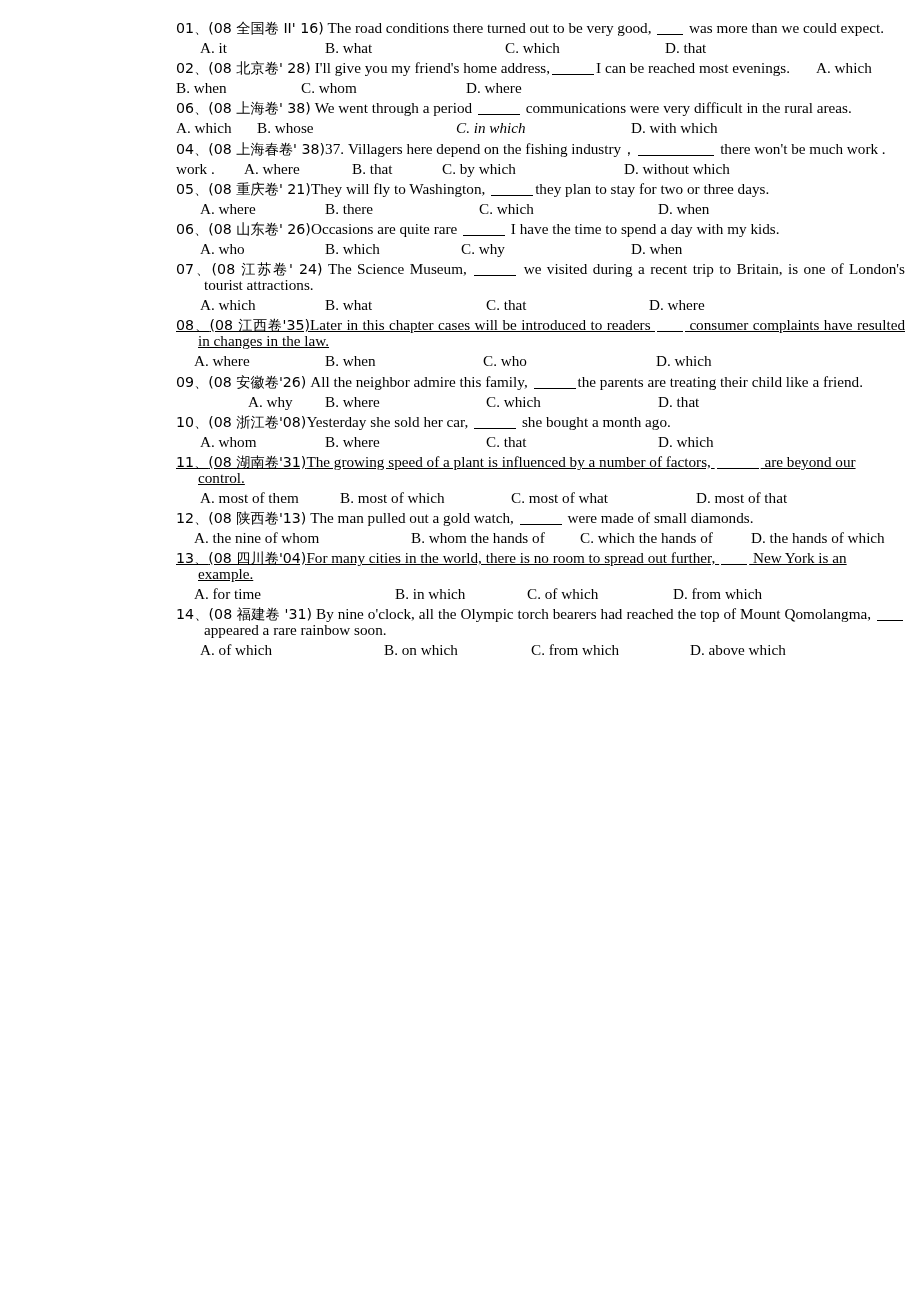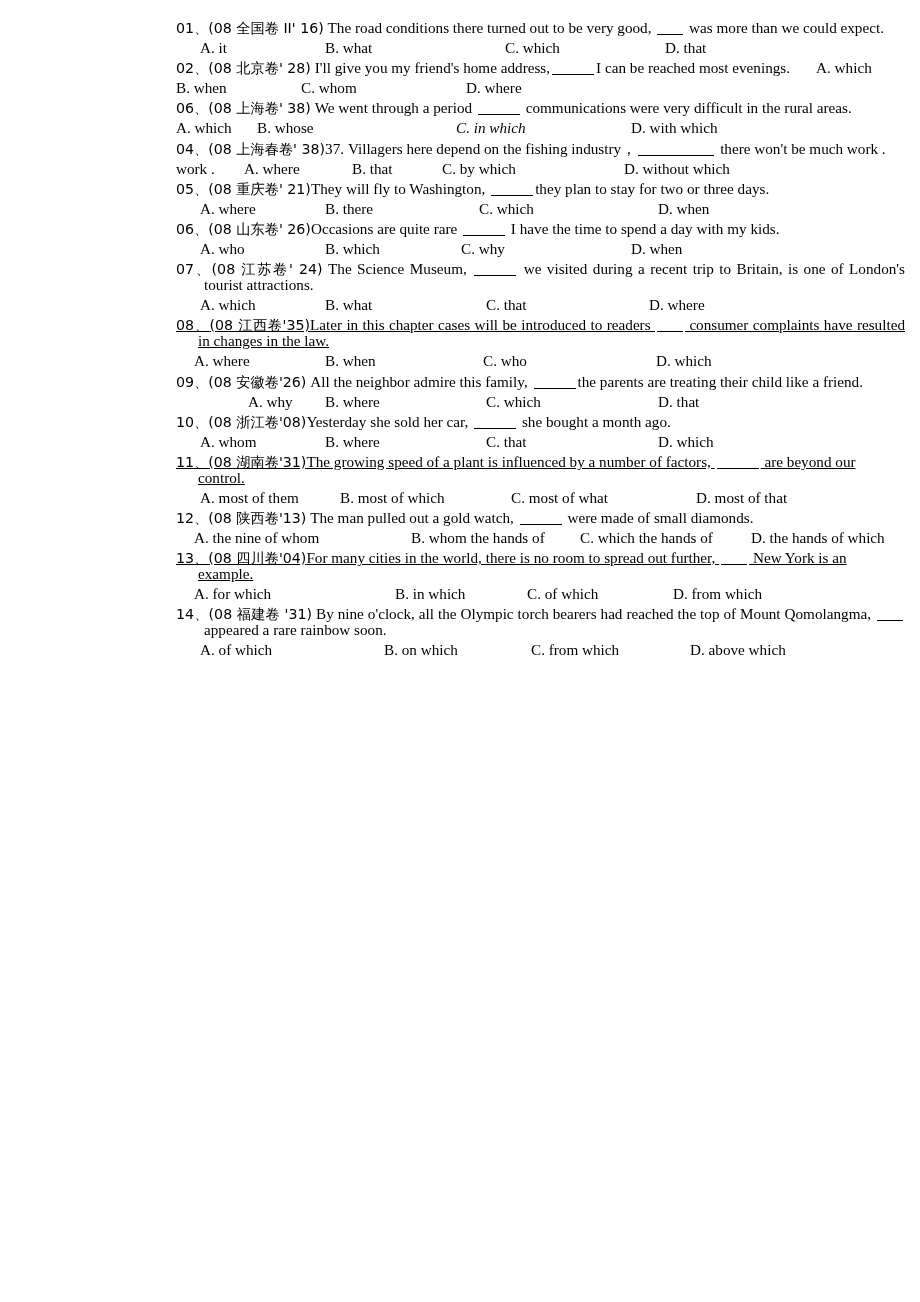--- a/index.html
+++ b/index.html
@@ -212,21 +212,21 @@
       <span class="opt" style="left:18px;">A. the nine of whom</span>
       <span class="opt" style="left:235px;">B. whom the hands of</span>
       <span class="opt" style="left:404px;">C. which the hands of</span>
       <span class="opt" style="left:575px;">D. the hands of which</span>
     </div>
   </div>
 
   <div class="q">
     <p class="stem hang-sm nojust"><span class="cn">13、</span><span class="cn">(08 四川卷'04)</span><span>For many cities in the world, there is no room to spread out further, </span><span class="blank-s"></span><span> New York is an example.</span></p>
     <div class="opts">
-      <span class="opt" style="left:18px;">A. for which</span>
+      <span class="opt" style="left:18px;">A. for time</span>
       <span class="opt" style="left:219px;">B. in which</span>
       <span class="opt" style="left:351px;">C. of which</span>
       <span class="opt" style="left:497px;">D. from which</span>
     </div>
   </div>
 
   <div class="q">
     <p class="stem hang-md"><span class="cn">14、</span><span class="cn">(08 福建卷 '31)</span><span> By nine o'clock, all the Olympic torch bearers had reached the top of Mount Qomolangma, </span><span class="blank-s"></span><span> appeared a rare rainbow soon.</span></p>
     <div class="opts">
       <span class="opt" style="left:24px;">A. of which</span>

